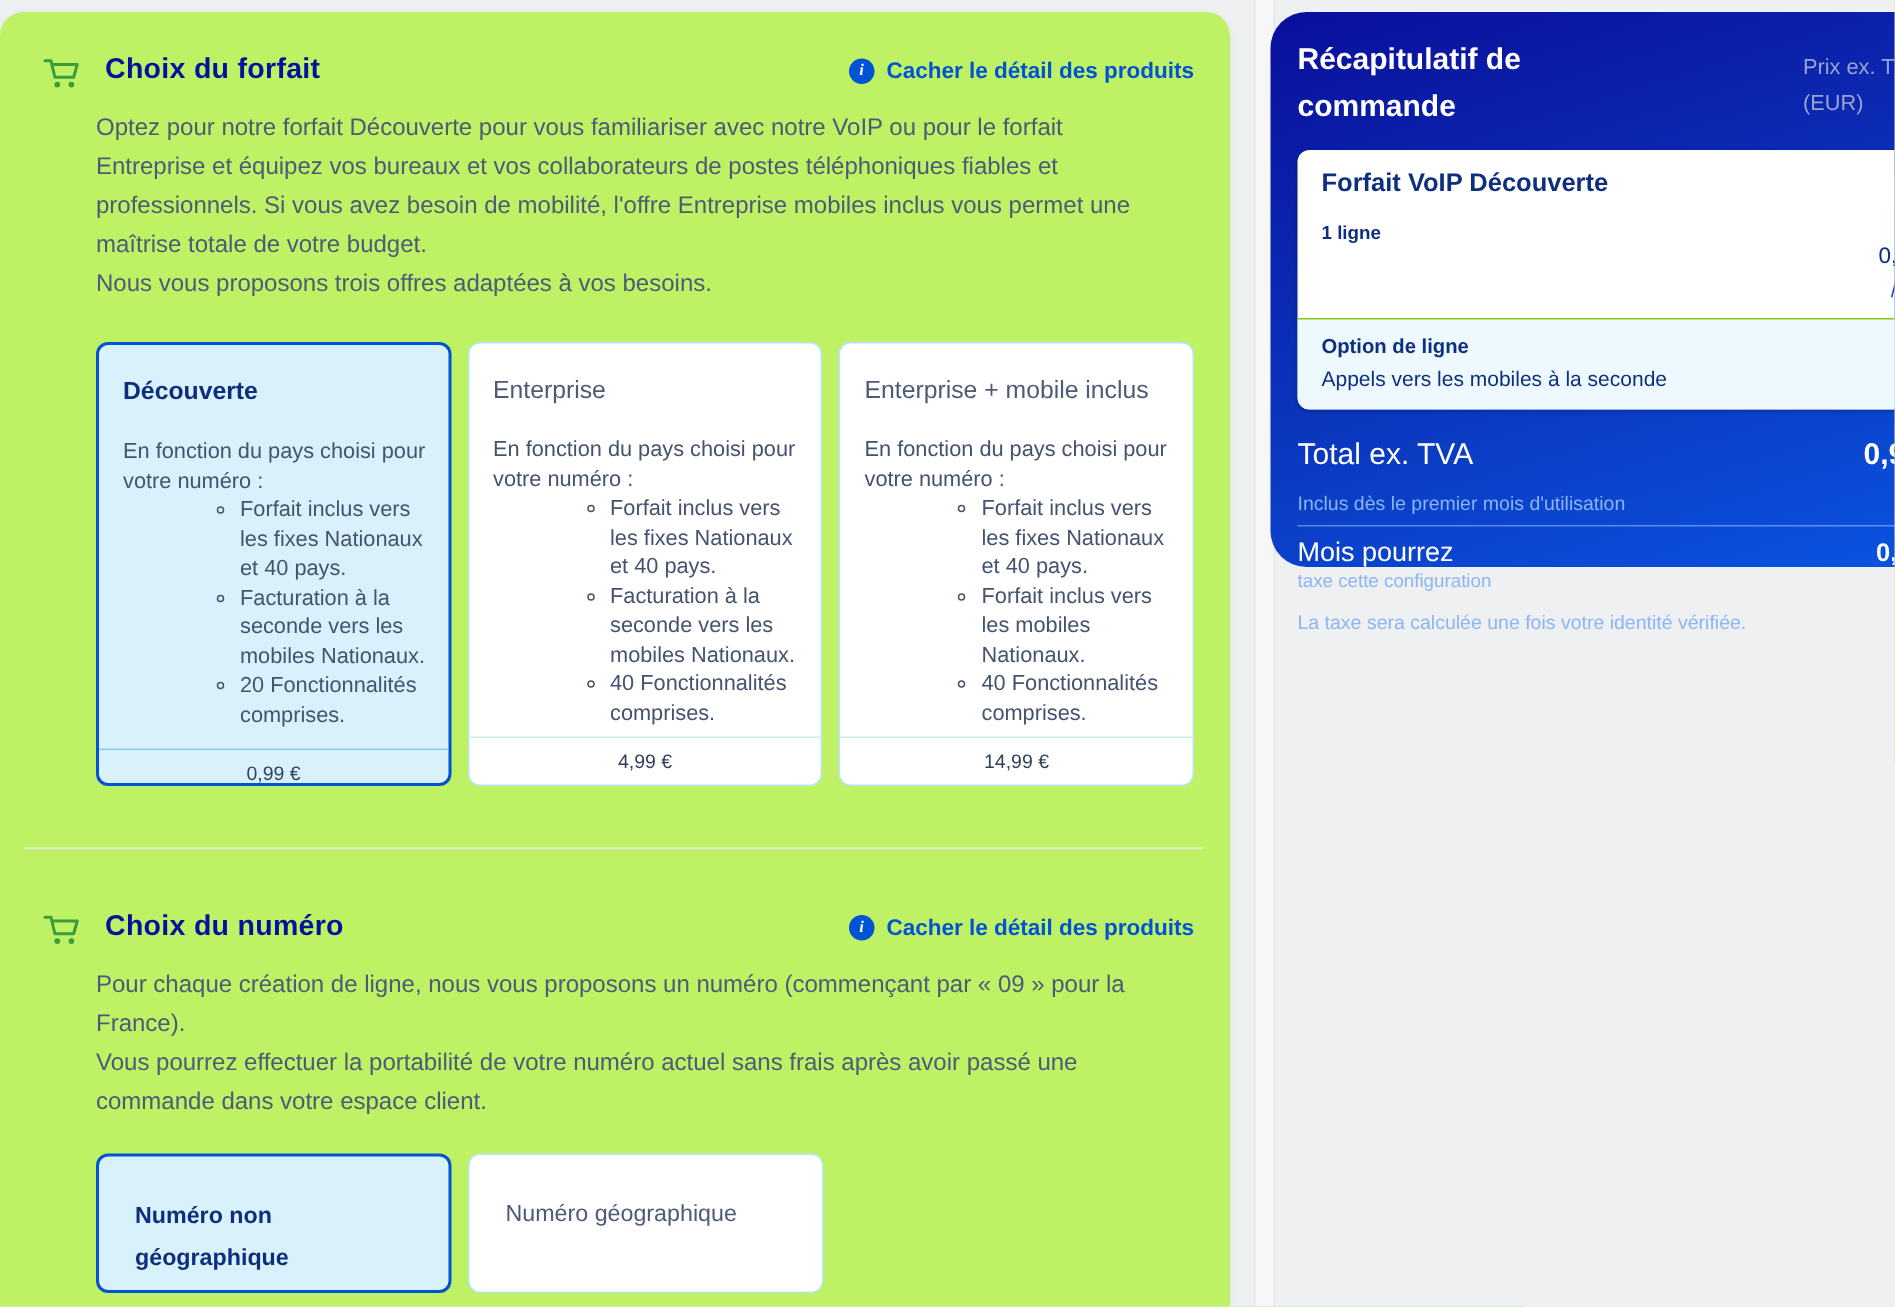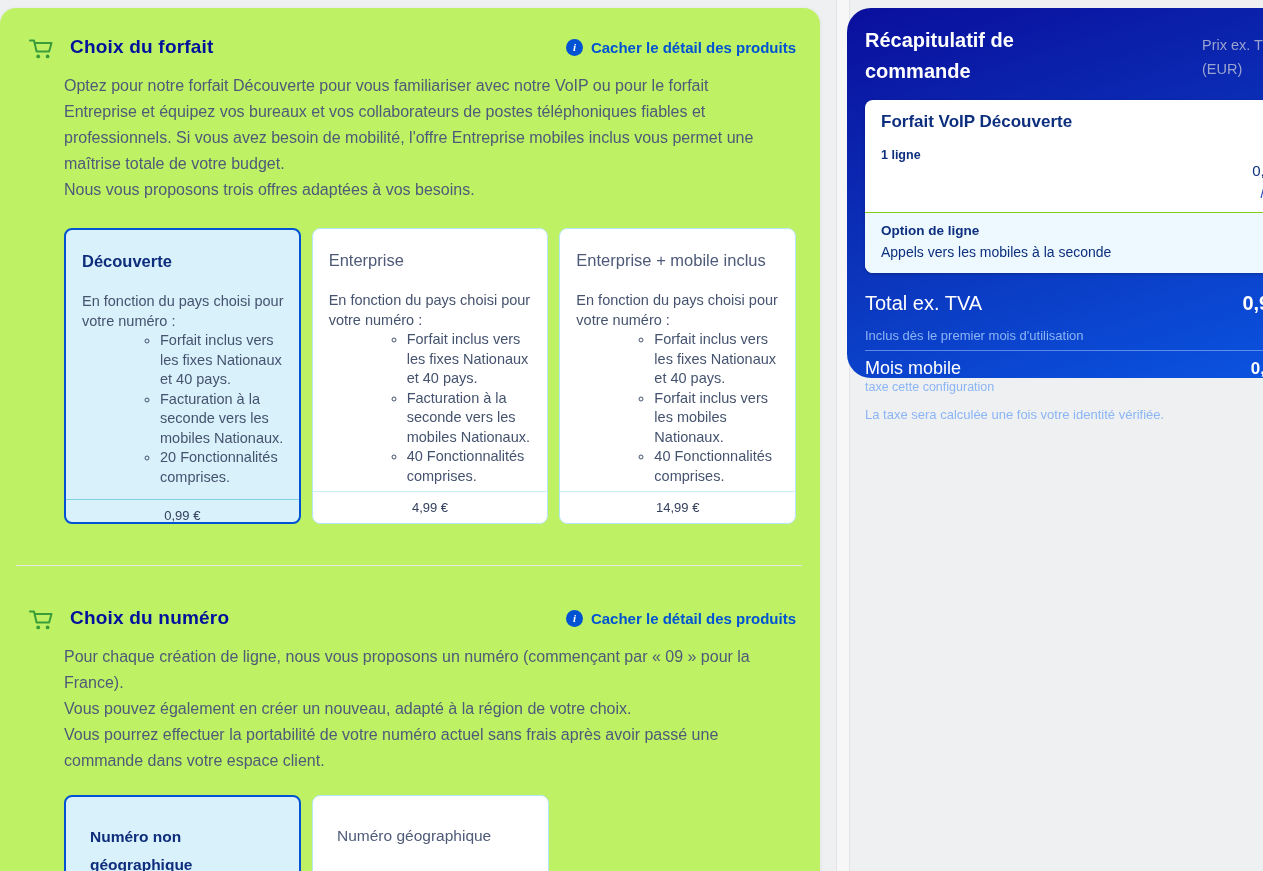--- a/index.html
+++ b/index.html
@@ -191,21 +191,20 @@
       </svg>
       <div class="section-title">Choix du numéro</div>
       <div class="detail-link">
         <span class="info-icon">i</span>
         <span>Cacher le détail des produits</span>
       </div>
     </div>
 
     <div class="section-intro">
       <div>Pour chaque création de ligne, nous vous proposons un numéro (commençant par « 09 » pour la France).</div>
-      <div>Vous pouvez également en créer un nouveau, adapté à la région de votre choix.</div>
       <div>Vous pourrez effectuer la portabilité de votre numéro actuel sans frais après avoir passé une commande dans votre espace client.</div>
     </div>
 
     <div class="num-cards-row">
       <div class="num-card selected">
         <span>Numéro non géographique</span>
       </div>
       <div class="num-card">
         <span>Numéro géographique</span>
       </div>
@@ -244,20 +243,20 @@
 
   <div class="total-row">
     <div class="total-label">Total ex. TVA</div>
     <div class="total-value">0,99 €</div>
   </div>
 
   <div class="included-note">Inclus dès le premier mois d'utilisation</div>
   <hr class="summary-hr">
 
   <div class="next-row">
-    <div class="next-label">Mois mobile</div>
+    <div class="next-label">Mois pourrez</div>
     <div class="next-value">0,99 €</div>
   </div>
   <div class="next-sub">taxe cette configuration</div>
 
   <div class="tax-note">La taxe sera calculée une fois votre identité vérifiée.</div>
 
 </div>
 
 </body></html>

